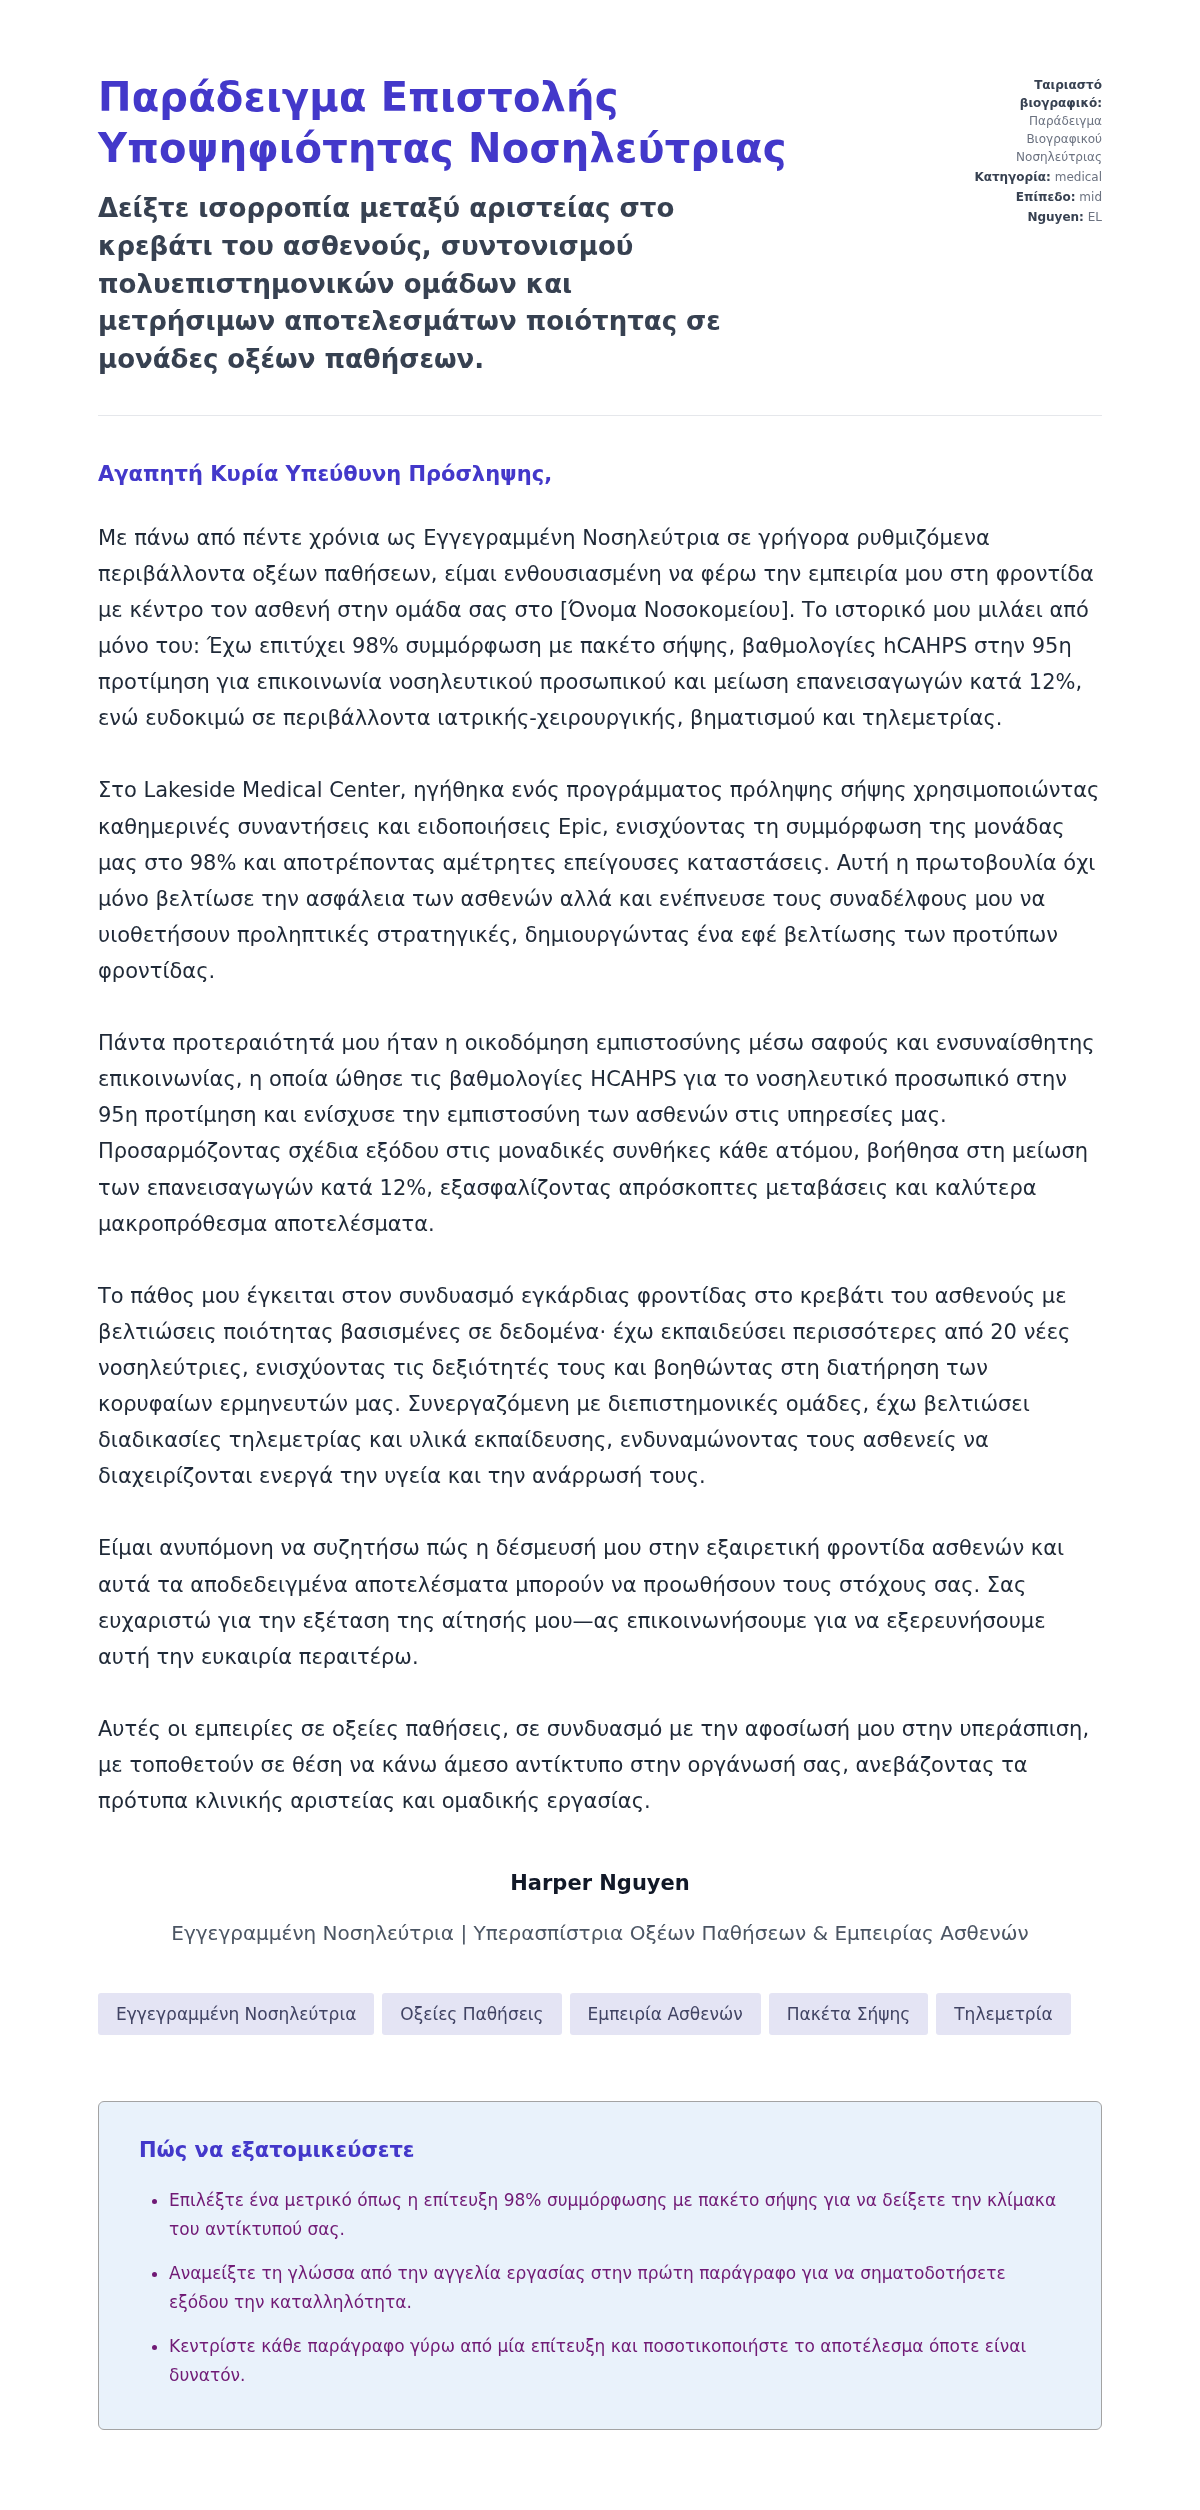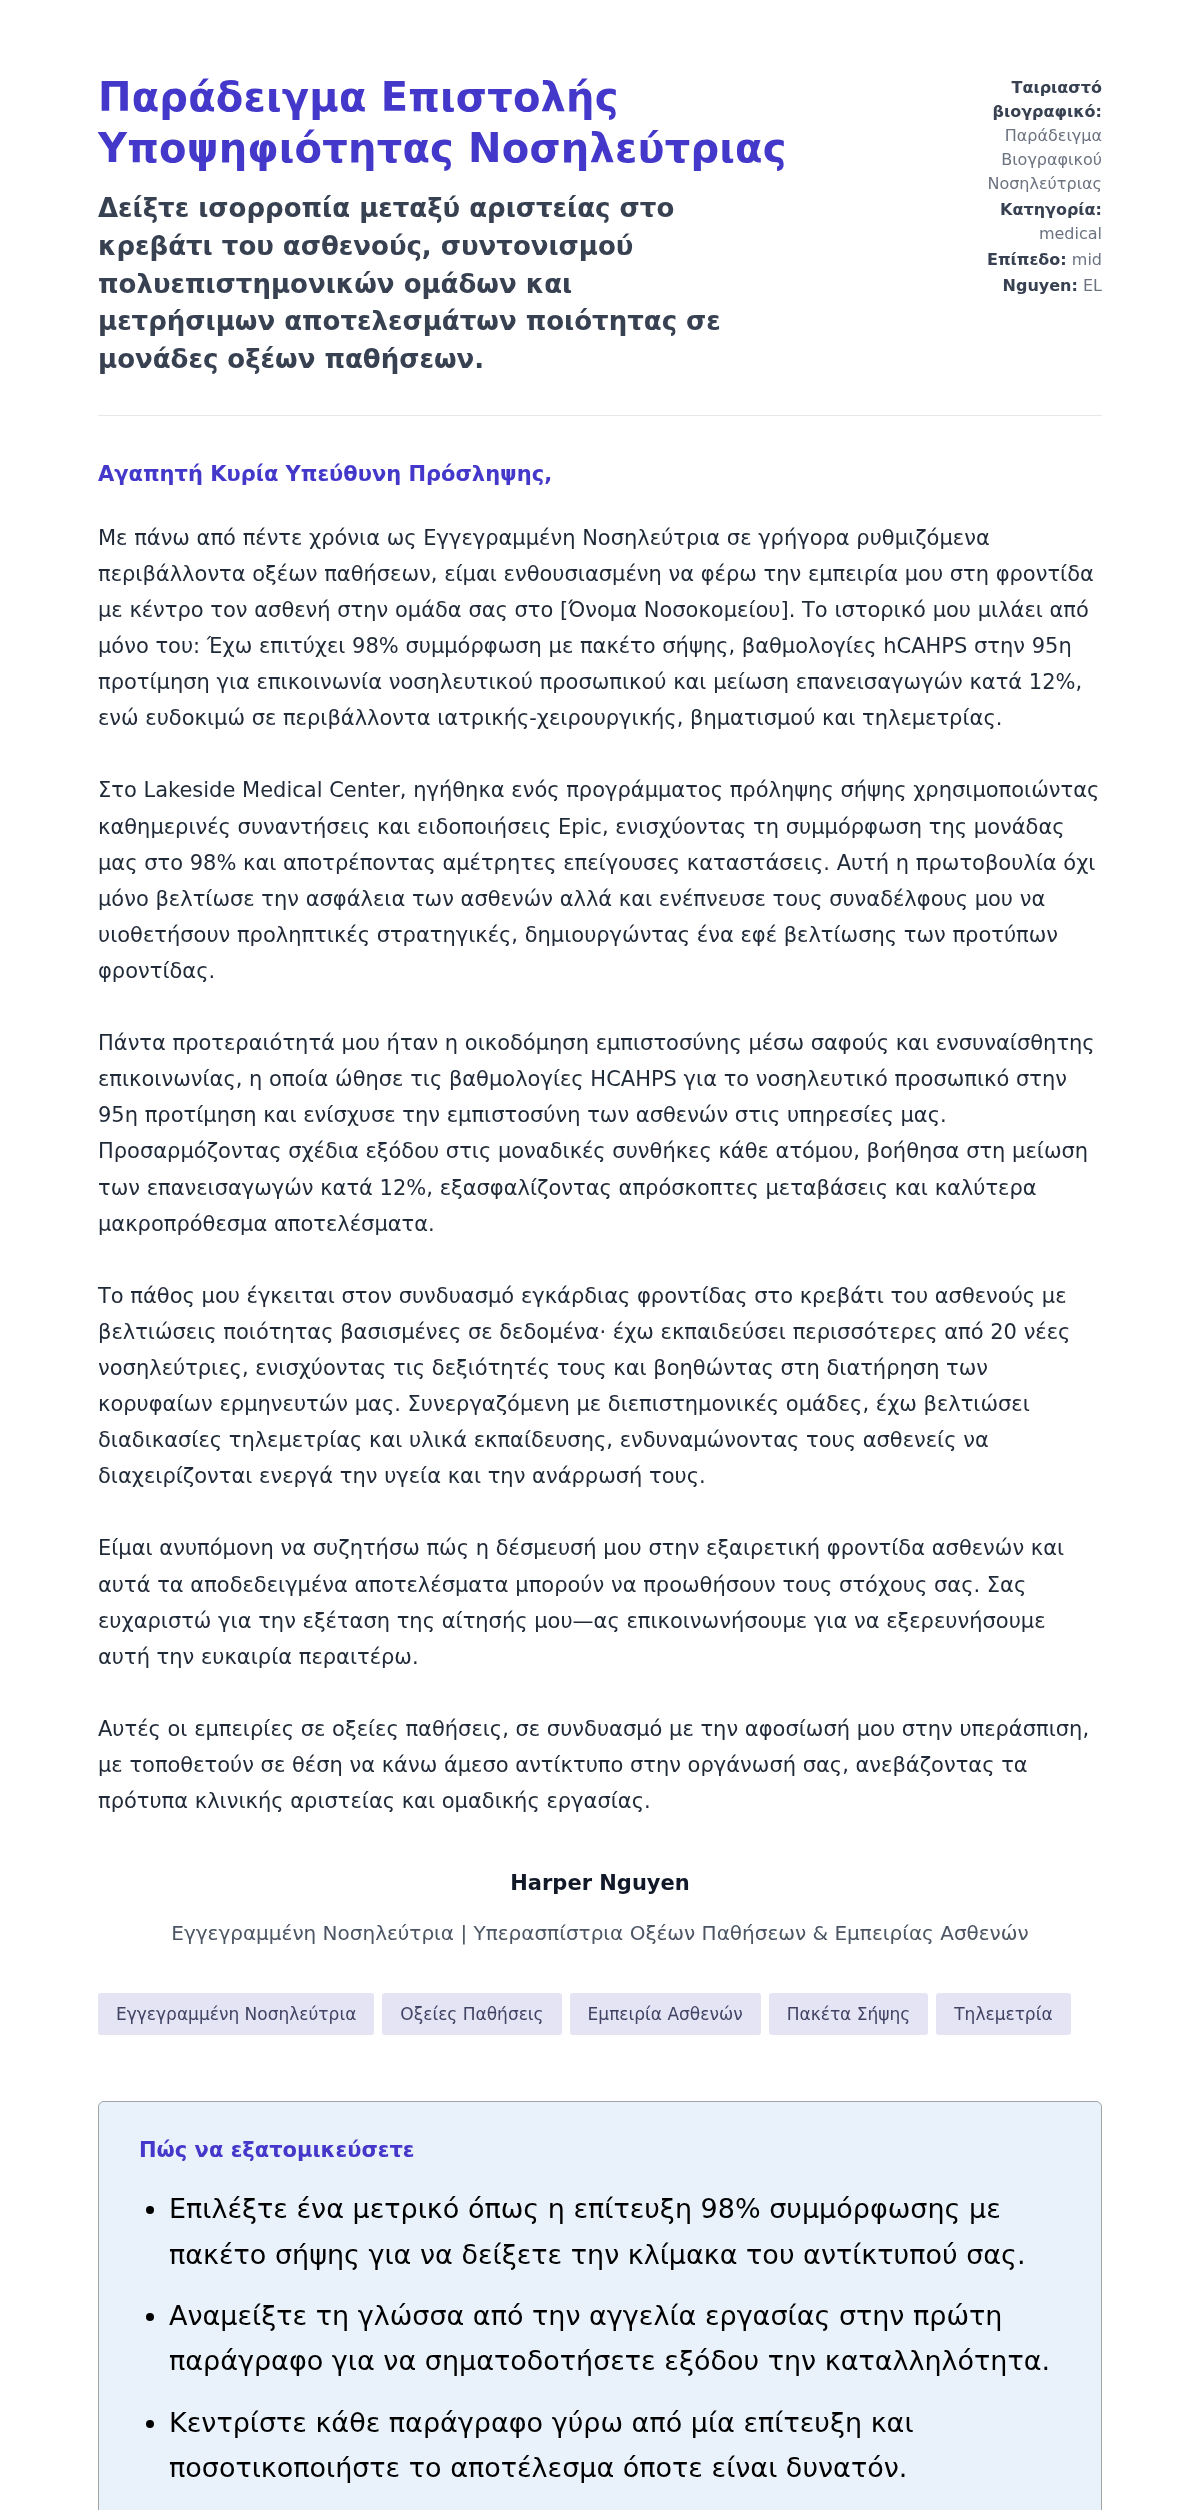--- a/index.html
+++ b/index.html
@@ -33,21 +33,21 @@
     font-weight: 700;
     color: #374151;
     max-width: 660px;
   }
   .meta {
     position: absolute;
     top: 4px;
     right: 0;
     width: 152px;
     text-align: right;
-    font-size: 16px;
+    font-size: 12px;
     line-height: 1.5;
   }
   .meta-group { margin-bottom: 2px; }
   .meta-label { font-weight: 700; color: #374151; }
   .meta-value { color: #6b7280; font-weight: 400; text-decoration: none; }
   hr.divider {
     border: none;
     border-top: 1px solid #e5e7eb;
     margin: 36px 0 46px 0;
   }
@@ -103,23 +103,23 @@
     font-size: 21px;
     font-weight: 700;
     color: #4338ca;
     margin-bottom: 24px;
   }
   .tipbox ul {
     list-style: disc;
     padding-left: 30px;
   }
   .tipbox li {
-    font-size: 27px;
+    font-size: 17px;
     line-height: 1.68;
-    color: #000000;
+    color: #701a75;
     margin-bottom: 16px;
   }
   .tipbox li:last-child { margin-bottom: 0; }
 </style>
 </head>
 <body>
 
 <div class="page">
 
   <header class="header">

